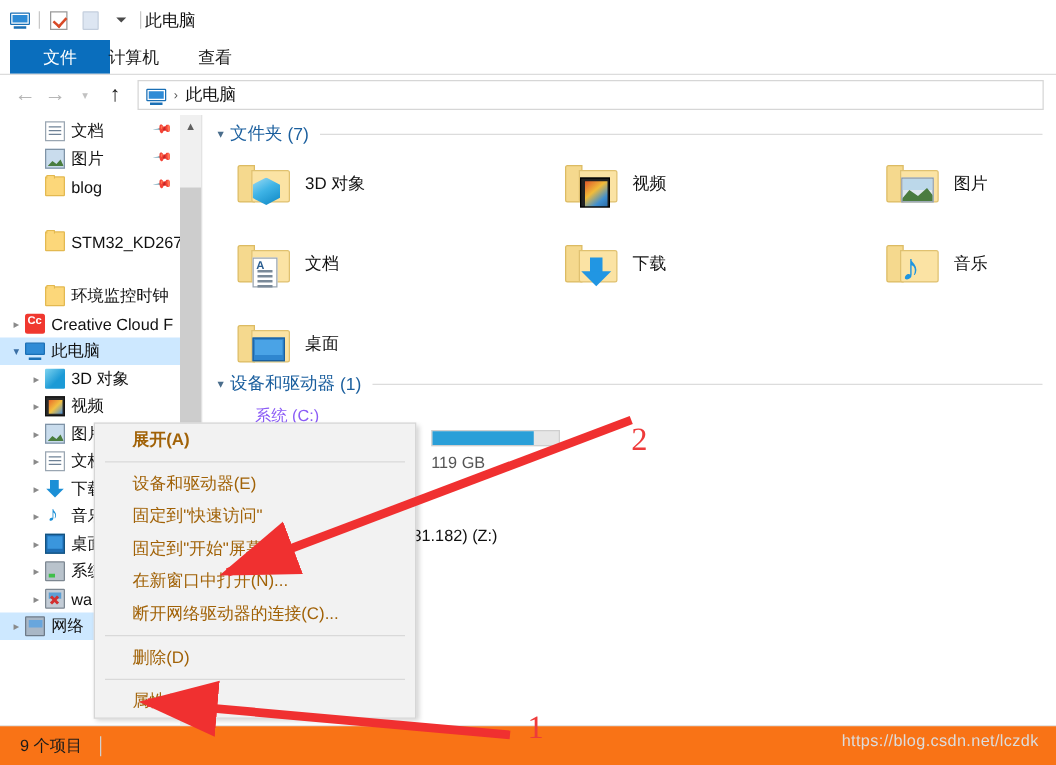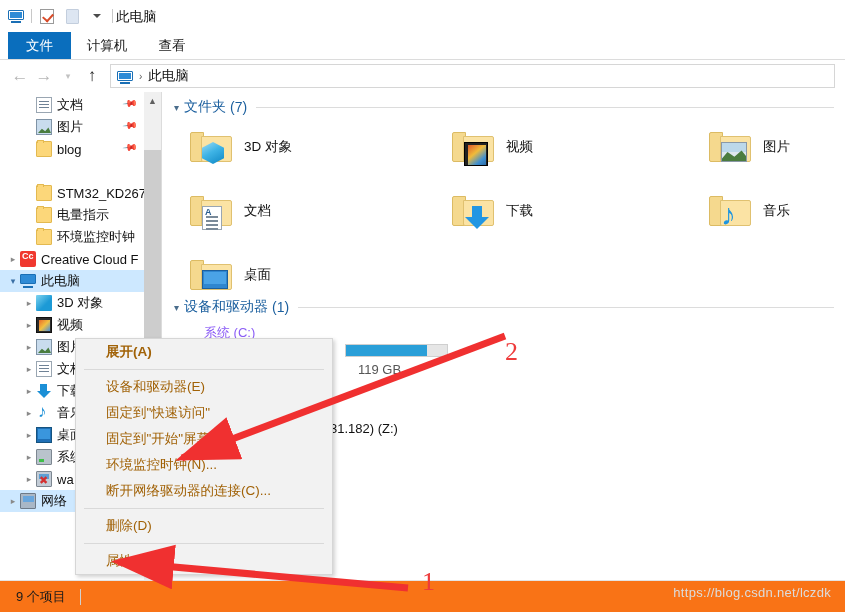--- a/index.html
+++ b/index.html
@@ -21,21 +21,21 @@
   .win-icon .base{position:absolute;left:3px;bottom:0;width:10px;height:2px;background:#1a6fb5;}
   .prop-icon{width:14px;height:15px;border:1px solid #9a9a9a;background:#fff;position:relative;box-sizing:border-box;}
   .prop-icon:after{content:"";position:absolute;left:2px;top:3px;width:8px;height:5px;border-left:2px solid #d84a28;border-bottom:2px solid #d84a28;transform:rotate(-48deg);}
   .newf-icon{width:13px;height:15px;background:#dde6f2;border:1px solid #c3cedd;box-sizing:border-box;border-radius:1px;}
   .caret-dn{width:0;height:0;border-left:4px solid transparent;border-right:4px solid transparent;border-top:4px solid #4a4a4a;}
   #titletext{position:absolute;left:116px;top:8px;font-size:13.5px;color:#111;}
 
   
   #tabs{position:absolute;left:0;top:32px;width:845px;height:27px;}
   .tab{position:absolute;top:0;height:27px;display:flex;align-items:center;justify-content:center;font-size:13.5px;color:#1a1a1a;}
-  #tab-file{left:8px;width:63px;background:#0a6ebd;color:#fff;}
+  #tab-file{left:8px;width:80px;background:#0a6ebd;color:#fff;}
   #tab-computer{left:76px;width:62px;}
   #tab-view{left:148px;width:48px;}
   #ribbon-line{position:absolute;left:0;top:59px;width:845px;height:1px;background:#dcdcdc;}
 
   
   #addrbar{position:absolute;left:0;top:62px;width:845px;height:28px;display:flex;align-items:center;}
   .navbtn{width:24px;height:24px;display:flex;align-items:center;justify-content:center;color:#b6b6b6;font-size:17px;}
   #nav-back{margin-left:8px;}
   #nav-recent{font-size:9px;color:#c2c2c2;}
   #nav-up{color:#222;font-size:17px;}
@@ -211,26 +211,20 @@
       <div class="t-ico ic-folder"></div>
       <div class="t-lbl">blog</div>
       <div class="pin" style="font-size: 10px;">📌</div>
     </div>
     <div class="tree-row" style="top: 90px;">
       <div style="width: 22px; flex: 0 0 auto;"></div>
       <div class="chev"></div>
       <div class="t-ico ic-folder"></div>
       <div class="t-lbl">STM32_KD2679</div>
     </div>
-    <div class="tree-row" style="top: 112px;">
-      <div style="width: 22px; flex: 0 0 auto;"></div>
-      <div class="chev"></div>
-      <div class="t-ico ic-folder"></div>
-      <div class="t-lbl">电量指示</div>
-    </div>
     <div class="tree-row" style="top: 134px;">
       <div style="width: 22px; flex: 0 0 auto;"></div>
       <div class="chev"></div>
       <div class="t-ico ic-folder"></div>
       <div class="t-lbl">环境监控时钟</div>
     </div>
     <div class="tree-row" style="top: 156px;">
       <div style="width: 6px; flex: 0 0 auto;"></div>
       <div class="chev">▸</div>
       <div class="t-ico ic-cc"></div>
@@ -396,31 +390,31 @@
         <span class="f-glyph">
           <div class="gdesk"></div>
         </span>
       </div>
       <div class="item-lbl">桌面</div>
     </div>
     <div class="drv-name" style="left: 42px; top: 232px;">系统 (C:)</div>
     <div class="drv-bar" style="left: 183px; top: 252px;">
       <div class="drv-fill" style="width: 80%;"></div>
     </div>
-    <div class="drv-size" style="left: 196px; top: 270px; text-align: center;">119 GB</div>
+    <div class="drv-size" style="left: 183px; top: 270px; text-align: center;">119 GB</div>
     <div class="net-txt" style="left: 168px; top: 329px;">31.182) (Z:)</div>
   </div>
 
 <div id="ctxmenu">
     <div class="ctx-item bold">展开(A)</div>
     <div class="ctx-sep"></div>
     <div class="ctx-item">设备和驱动器(E)</div>
     <div class="ctx-item">固定到"快速访问"</div>
     <div class="ctx-item">固定到"开始"屏幕(P)</div>
-    <div class="ctx-item">环境监控时钟(N)...</div>
+    <div class="ctx-item">在新窗口中打开(N)...</div>
     <div class="ctx-item">断开网络驱动器的连接(C)...</div>
     <div class="ctx-sep"></div>
     <div class="ctx-item">删除(D)</div>
     <div class="ctx-sep"></div>
     <div class="ctx-item">属性(R)</div>
   </div>
 
 <div id="statusbar">
   <div id="status-text">9 个项目</div>
   <div id="status-div"></div>

